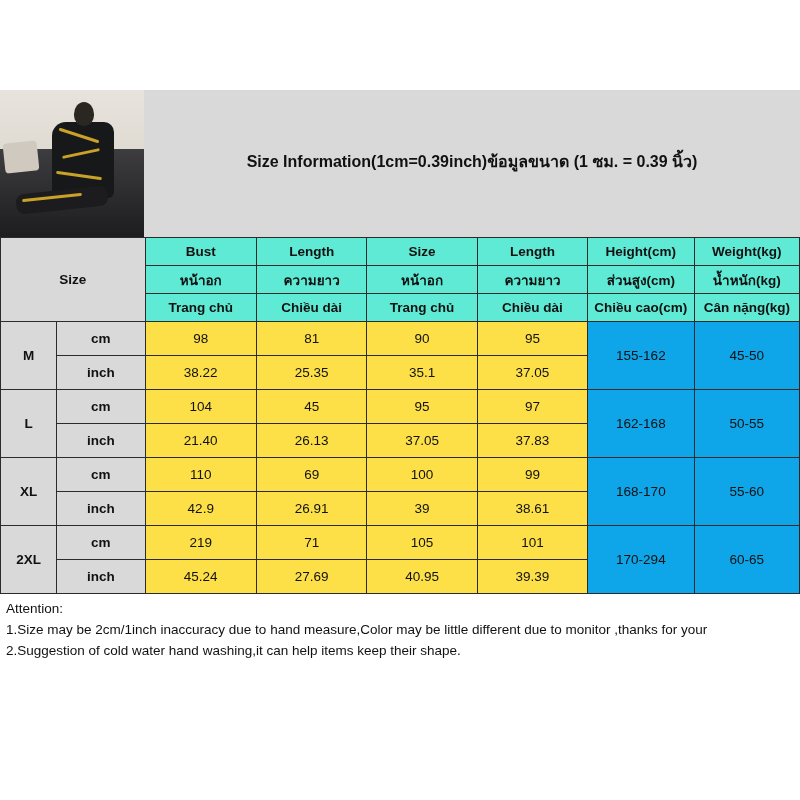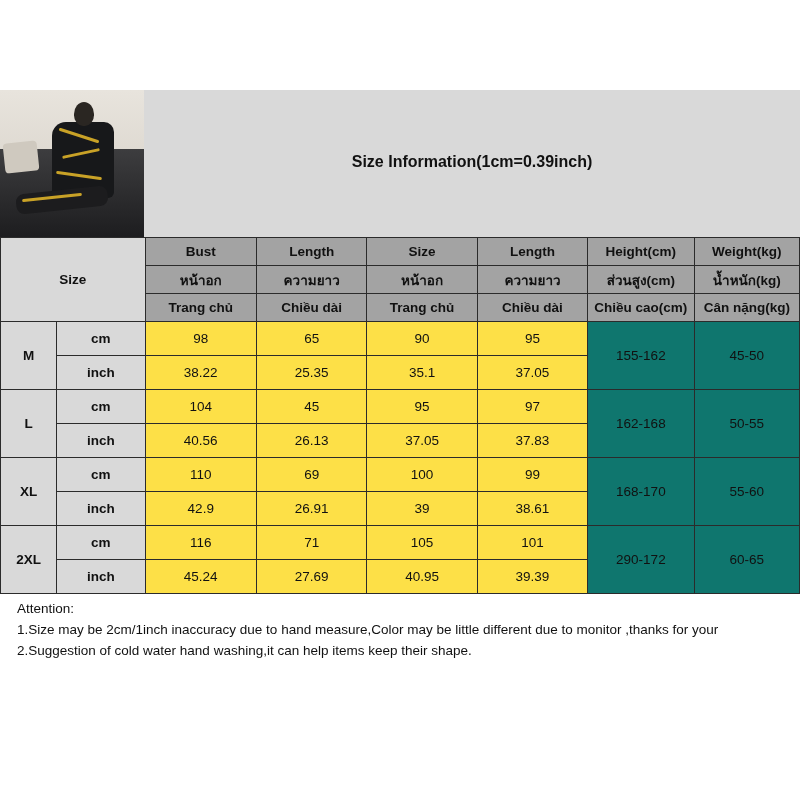--- a/index.html
+++ b/index.html
@@ -118,21 +118,21 @@
   }
   table.size-table td, table.size-table th {
     border: 1px solid #2b2b2b;
     text-align: center;
     vertical-align: middle;
     font-size: 13.5px;
     color: #111;
     padding: 0;
   }
   .head-cell {
-    background: #a3a3a3;
+    background: #5eead4;
     font-weight: bold;
     height: 27px;
     font-size: 13.5px;
   }
   .size-corner {
     background: #d9d9d9;
     font-weight: bold;
     font-size: 21px;
   }
   .row-size {
@@ -144,26 +144,26 @@
     background: #d9d9d9;
     font-weight: bold;
     font-size: 13px;
     height: 33px;
   }
   .val-cell {
     background: #fde047;
     height: 33px;
   }
   .span-cell {
-    background: #0f766e;
+    background: #0ea5e9;
   }
 
   
   .attention {
-    padding: 4px 6px 0 17px;
+    padding: 4px 6px 0 6px;
     font-size: 13.5px;
     line-height: 21px;
     color: #111;
   }
   .attention .ln { white-space: nowrap; }
 </style>
 </head>
 <body>
 
 <div class="page">
@@ -177,20 +177,21 @@
         <div class="person-body"></div>
         <div class="person-head"></div>
         <div class="gold1"></div>
         <div class="gold2"></div>
         <div class="gold3"></div>
         <div class="leg"></div>
         <div class="gold4"></div>
       </div>
       <div class="title-block">
         <div class="title-line">Size Information(1cm=0.39inch)</div>
+        <div class="title-line">ข้อมูลขนาด (1 ซม. = 0.39 นิ้ว)</div>
       </div>
     </div>
 
     <table class="size-table">
       <colgroup>
         <col style="width:56px">
         <col style="width:88px">
         <col style="width:111px">
         <col style="width:110px">
         <col style="width:110px">
@@ -225,21 +226,21 @@
           <td class="head-cell">Trang chủ</td>
           <td class="head-cell">Chiều dài</td>
           <td class="head-cell">Chiều cao(cm)</td>
           <td class="head-cell">Cân nặng(kg)</td>
         </tr>
 
         <tr>
           <td class="row-size" rowspan="2">M</td>
           <td class="unit-cell">cm</td>
           <td class="val-cell">98</td>
-          <td class="val-cell">65</td>
+          <td class="val-cell">81</td>
           <td class="val-cell">90</td>
           <td class="val-cell">95</td>
           <td class="span-cell" rowspan="2">155-162</td>
           <td class="span-cell" rowspan="2">45-50</td>
         </tr>
         <tr>
           <td class="unit-cell">inch</td>
           <td class="val-cell">38.22</td>
           <td class="val-cell">25.35</td>
           <td class="val-cell">35.1</td>
@@ -251,21 +252,21 @@
           <td class="unit-cell">cm</td>
           <td class="val-cell">104</td>
           <td class="val-cell">45</td>
           <td class="val-cell">95</td>
           <td class="val-cell">97</td>
           <td class="span-cell" rowspan="2">162-168</td>
           <td class="span-cell" rowspan="2">50-55</td>
         </tr>
         <tr>
           <td class="unit-cell">inch</td>
-          <td class="val-cell">40.56</td>
+          <td class="val-cell">21.40</td>
           <td class="val-cell">26.13</td>
           <td class="val-cell">37.05</td>
           <td class="val-cell">37.83</td>
         </tr>
 
         <tr>
           <td class="row-size" rowspan="2">XL</td>
           <td class="unit-cell">cm</td>
           <td class="val-cell">110</td>
           <td class="val-cell">69</td>
@@ -278,25 +279,25 @@
           <td class="unit-cell">inch</td>
           <td class="val-cell">42.9</td>
           <td class="val-cell">26.91</td>
           <td class="val-cell">39</td>
           <td class="val-cell">38.61</td>
         </tr>
 
         <tr>
           <td class="row-size" rowspan="2">2XL</td>
           <td class="unit-cell">cm</td>
-          <td class="val-cell">116</td>
+          <td class="val-cell">219</td>
           <td class="val-cell">71</td>
           <td class="val-cell">105</td>
           <td class="val-cell">101</td>
-          <td class="span-cell" rowspan="2">290-172</td>
+          <td class="span-cell" rowspan="2">170-294</td>
           <td class="span-cell" rowspan="2">60-65</td>
         </tr>
         <tr>
           <td class="unit-cell">inch</td>
           <td class="val-cell">45.24</td>
           <td class="val-cell">27.69</td>
           <td class="val-cell">40.95</td>
           <td class="val-cell">39.39</td>
         </tr>
       </tbody>

